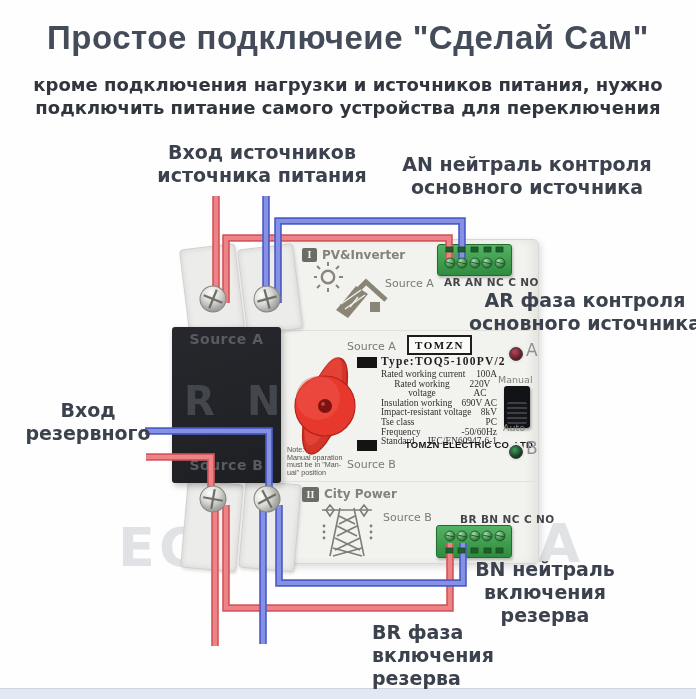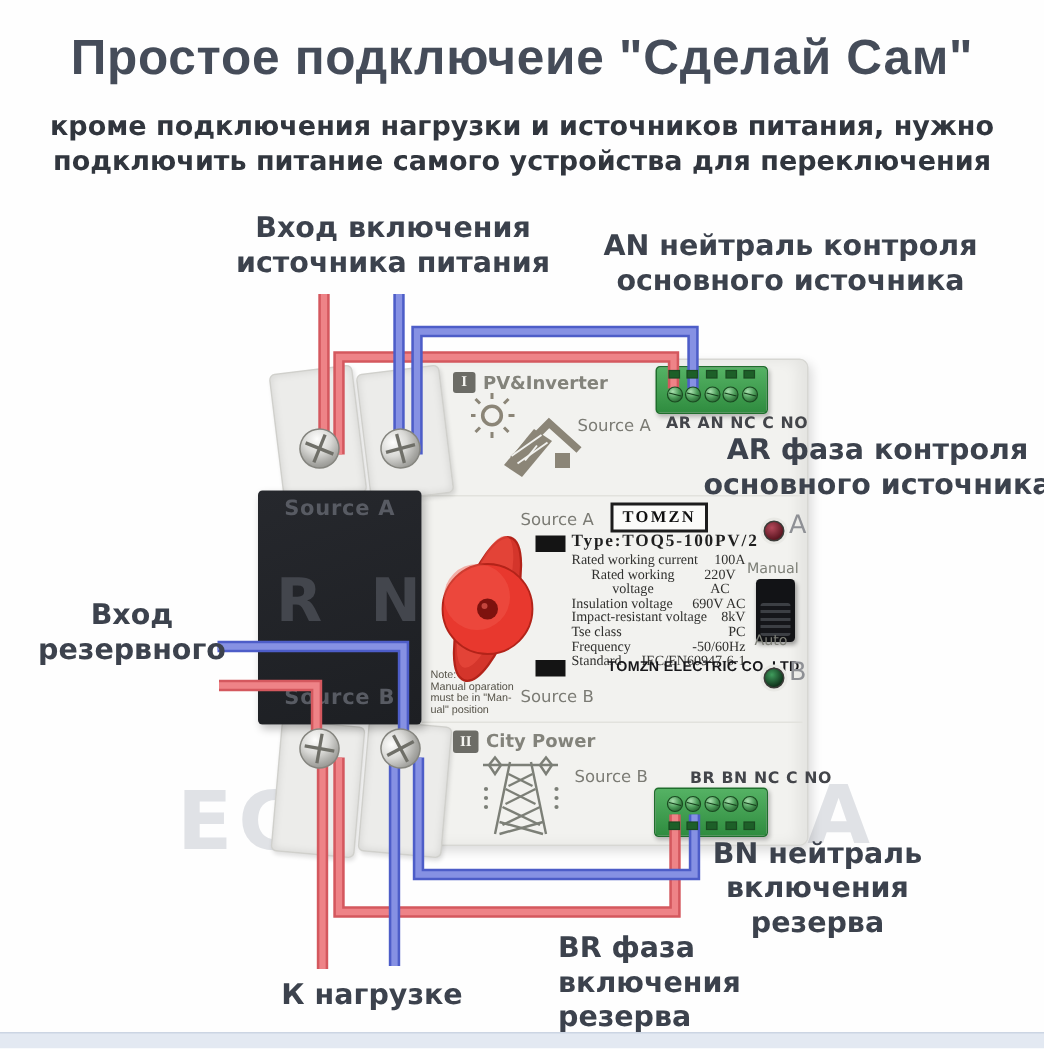--- a/index.html
+++ b/index.html
@@ -70,21 +70,21 @@
   <div class="abs title">Простое подключеие "Сделай Сам"</div>
   <div class="abs subtitle">
     <span>кроме подключения нагрузки и источников питания, нужно</span>
     <span style="display:block">подключить питание самого устройства для переключения</span>
   </div>
 
   <div class="abs wm" style="left:118px;top:516px;">EC</div>
   <div class="abs wm" style="left:492px;top:512px;">UA</div>
 
   <div class="abs ann" style="left:127px;top:141px;width:270px;">
-    <span>Вход включения</span>
+    <span>Вход источников</span>
     <span>источника питания</span>
   </div>
   <div class="abs ann" style="left:392px;top:153px;width:270px;">
     <span>AN нейтраль контроля</span>
     <span>основного источника</span>
   </div>
   <div class="abs ann" style="left:462px;top:289px;width:246px;">
     <span>AR фаза контроля</span>
     <span>основного источника</span>
   </div>
@@ -94,23 +94,20 @@
   </div>
   <div class="abs ann" style="left:469px;top:558px;width:152px;text-align:center;">
     <span>BN нейтраль</span>
     <span>включения</span>
     <span>резерва</span>
   </div>
   <div class="abs ann" style="left:372px;top:621px;width:160px;text-align:left;">
     <span>BR фаза</span>
     <span>включения</span>
     <span>резерва</span>
-  </div>
-  <div class="abs ann" style="left:173px;top:652px;width:150px;">
-    <span>К нагрузке</span>
   </div>
 
   <div class="abs body"></div>
   <div class="abs hline" style="top:330px;"></div>
   <div class="abs hline" style="top:481px;"></div>
 
   <div class="abs tpiece" style="left:184px;top:246px;height:84px;transform:rotate(-7deg);"></div>
   <div class="abs tpiece" style="left:242px;top:246px;height:84px;transform:rotate(-7deg);"></div>
   <div class="abs tpiece" style="left:184px;top:482px;height:86px;transform:rotate(5deg);"></div>
   <div class="abs tpiece" style="left:242px;top:482px;height:86px;transform:rotate(5deg);"></div>
@@ -158,21 +155,21 @@
   <div class="abs specs">
     <div class="srow">
         <span>Rated working current</span>
         <span>100A</span>
       </div>
     <div class="srow">
         <span>Rated working voltage</span>
         <span>220V AC</span>
       </div>
     <div class="srow">
-        <span>Insulation voltage</span>
+        <span>Insulation working</span>
         <span>690V AC</span>
       </div>
     <div class="srow">
         <span>Impact-resistant voltage</span>
         <span>8kV</span>
       </div>
     <div class="srow">
         <span>Tse class</span>
         <span>PC</span>
       </div>

